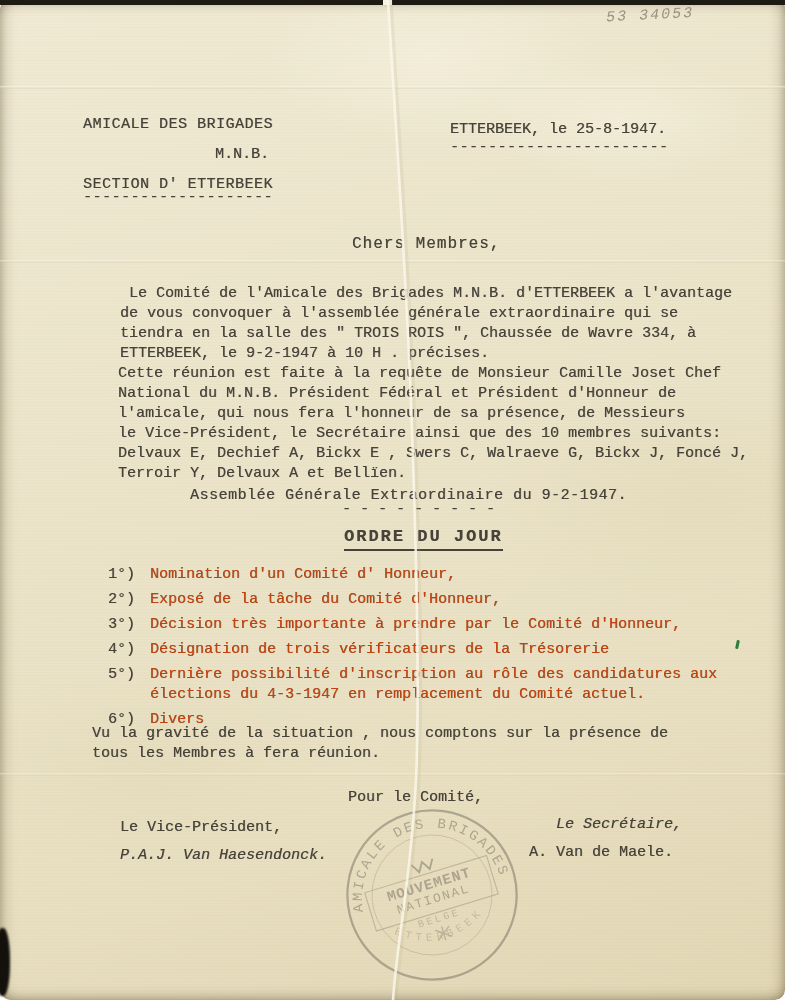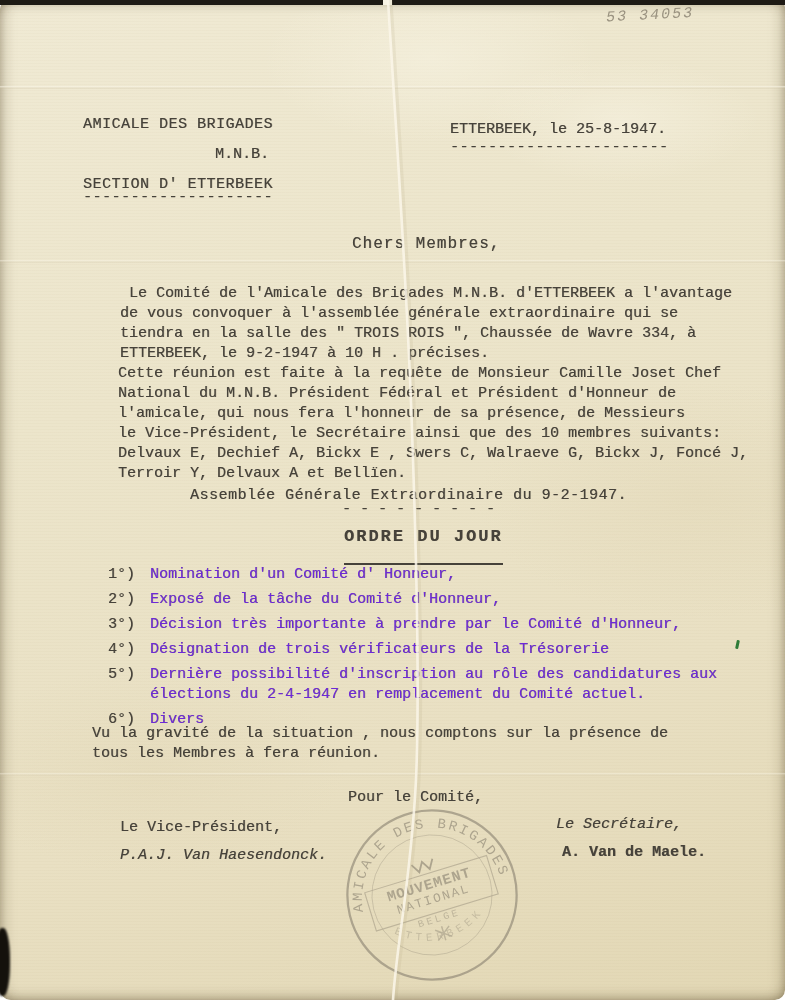--- a/index.html
+++ b/index.html
@@ -29,26 +29,26 @@
     text-shadow:.4px .4px .5px rgba(70,64,54,.55);
     white-space:pre-wrap;
   }
   .dashes{line-height:12px;letter-spacing:.5px;}
   .sender-line{line-height:29px;}
   .sender-abbr{text-align:right;width:186px;line-height:29px;}
   .salutation{font-size:16px;letter-spacing:1px;text-align:right;}
   .meeting-title{letter-spacing:.5px;}
   .order-title{
     font-size:17px;font-weight:700;letter-spacing:2px;
-    border-bottom:2px solid #46423a;padding-bottom:16px;
+    border-bottom:2px solid #46423a;padding-bottom:2px;
   }
   .agenda{position:absolute;left:108px;top:565px;width:660px;}
   .agenda-item{display:flex;margin-bottom:5px;}
   .agenda-num{width:42px;flex:0 0 42px;color:#46423a;font-size:15px;line-height:20px;text-shadow:.4px .4px .5px rgba(70,64,54,.55);}
-  .agenda-text{flex:1;color:#6d28d9;font-size:15px;line-height:20px;white-space:pre-wrap;text-shadow:.4px .4px .5px rgba(70,64,54,.55);}
+  .agenda-text{flex:1;color:#c2410c;font-size:15px;line-height:20px;white-space:pre-wrap;text-shadow:.4px .4px .5px rgba(70,64,54,.55);}
   .ref-number{
     position:absolute;left:606px;top:6px;width:130px;
     color:#8d8574;font-size:15px;letter-spacing:2px;
     transform:rotate(-3deg) skewX(-12deg);
     text-shadow:none;opacity:.85;
   }
   .top-edge{position:absolute;left:0;top:0;width:785px;height:5px;background:#1d1a14;}
   .top-edge-notch{position:absolute;left:383px;top:0;width:9px;height:5px;background:#f7f3e4;}
   .left-blob{
     position:absolute;left:-5px;top:928px;width:15px;height:68px;
@@ -119,36 +119,36 @@
     <span class="agenda-num">3°)</span>
     <span class="agenda-text">Décision très importante à prendre par le Comité d'Honneur,</span>
   </div>
   <div class="agenda-item">
     <span class="agenda-num">4°)</span>
     <span class="agenda-text">Désignation de trois vérificateurs de la Trésorerie</span>
   </div>
   <div class="agenda-item">
     <span class="agenda-num">5°)</span>
     <span class="agenda-text">Dernière possibilité d'inscription au rôle des candidatures aux
-élections du 2-4-1947 en remplacement du Comité actuel.</span>
+élections du 4-3-1947 en remplacement du Comité actuel.</span>
   </div>
   <div class="agenda-item">
     <span class="agenda-num">6°)</span>
     <span class="agenda-text">Divers</span>
   </div>
 </div>
 
 <div class="txt" style="left:92px;top:724px;width:660px;">Vu la gravité de la situation , nous comptons sur la présence de
 tous les Membres à fera réunion.</div>
 
 <div class="txt" style="left:348px;top:788px;">Pour le Comité,</div>
 <div class="txt" style="left:120px;top:818px;text-align:center;">Le Vice-Président,</div>
 <div class="txt" style="left:120px;top:846px;font-style:italic;">P.A.J. Van Haesendonck.</div>
 <div class="txt" style="left:556px;top:815px;font-style:italic;">Le Secrétaire,</div>
-<div class="txt" style="left:562px;top:843px;font-weight:bold;">A. Van de Maele.</div>
+<div class="txt" style="left:529px;top:843px;">A. Van de Maele.</div>
 
 <svg class="stamp" viewBox="0 0 200 200">
   <circle class="ring" cx="100" cy="100" r="93" stroke-width="2.5"></circle>
   <circle class="ring" cx="100" cy="100" r="66" stroke-width="1" opacity=".5"></circle>
   <defs>
     <path id="arcTop" d="M 22,104 A 78,78 0 0 1 178,104"></path>
     <path id="arcBottom" d="M 26,96 A 78,78 0 0 0 174,96"></path>
   </defs>
   <text font-size="15.5" letter-spacing="2.5" font-family="Liberation Mono, monospace">
     <textPath href="#arcTop" startOffset="50%" text-anchor="middle">AMICALE DES BRIGADES</textPath>

